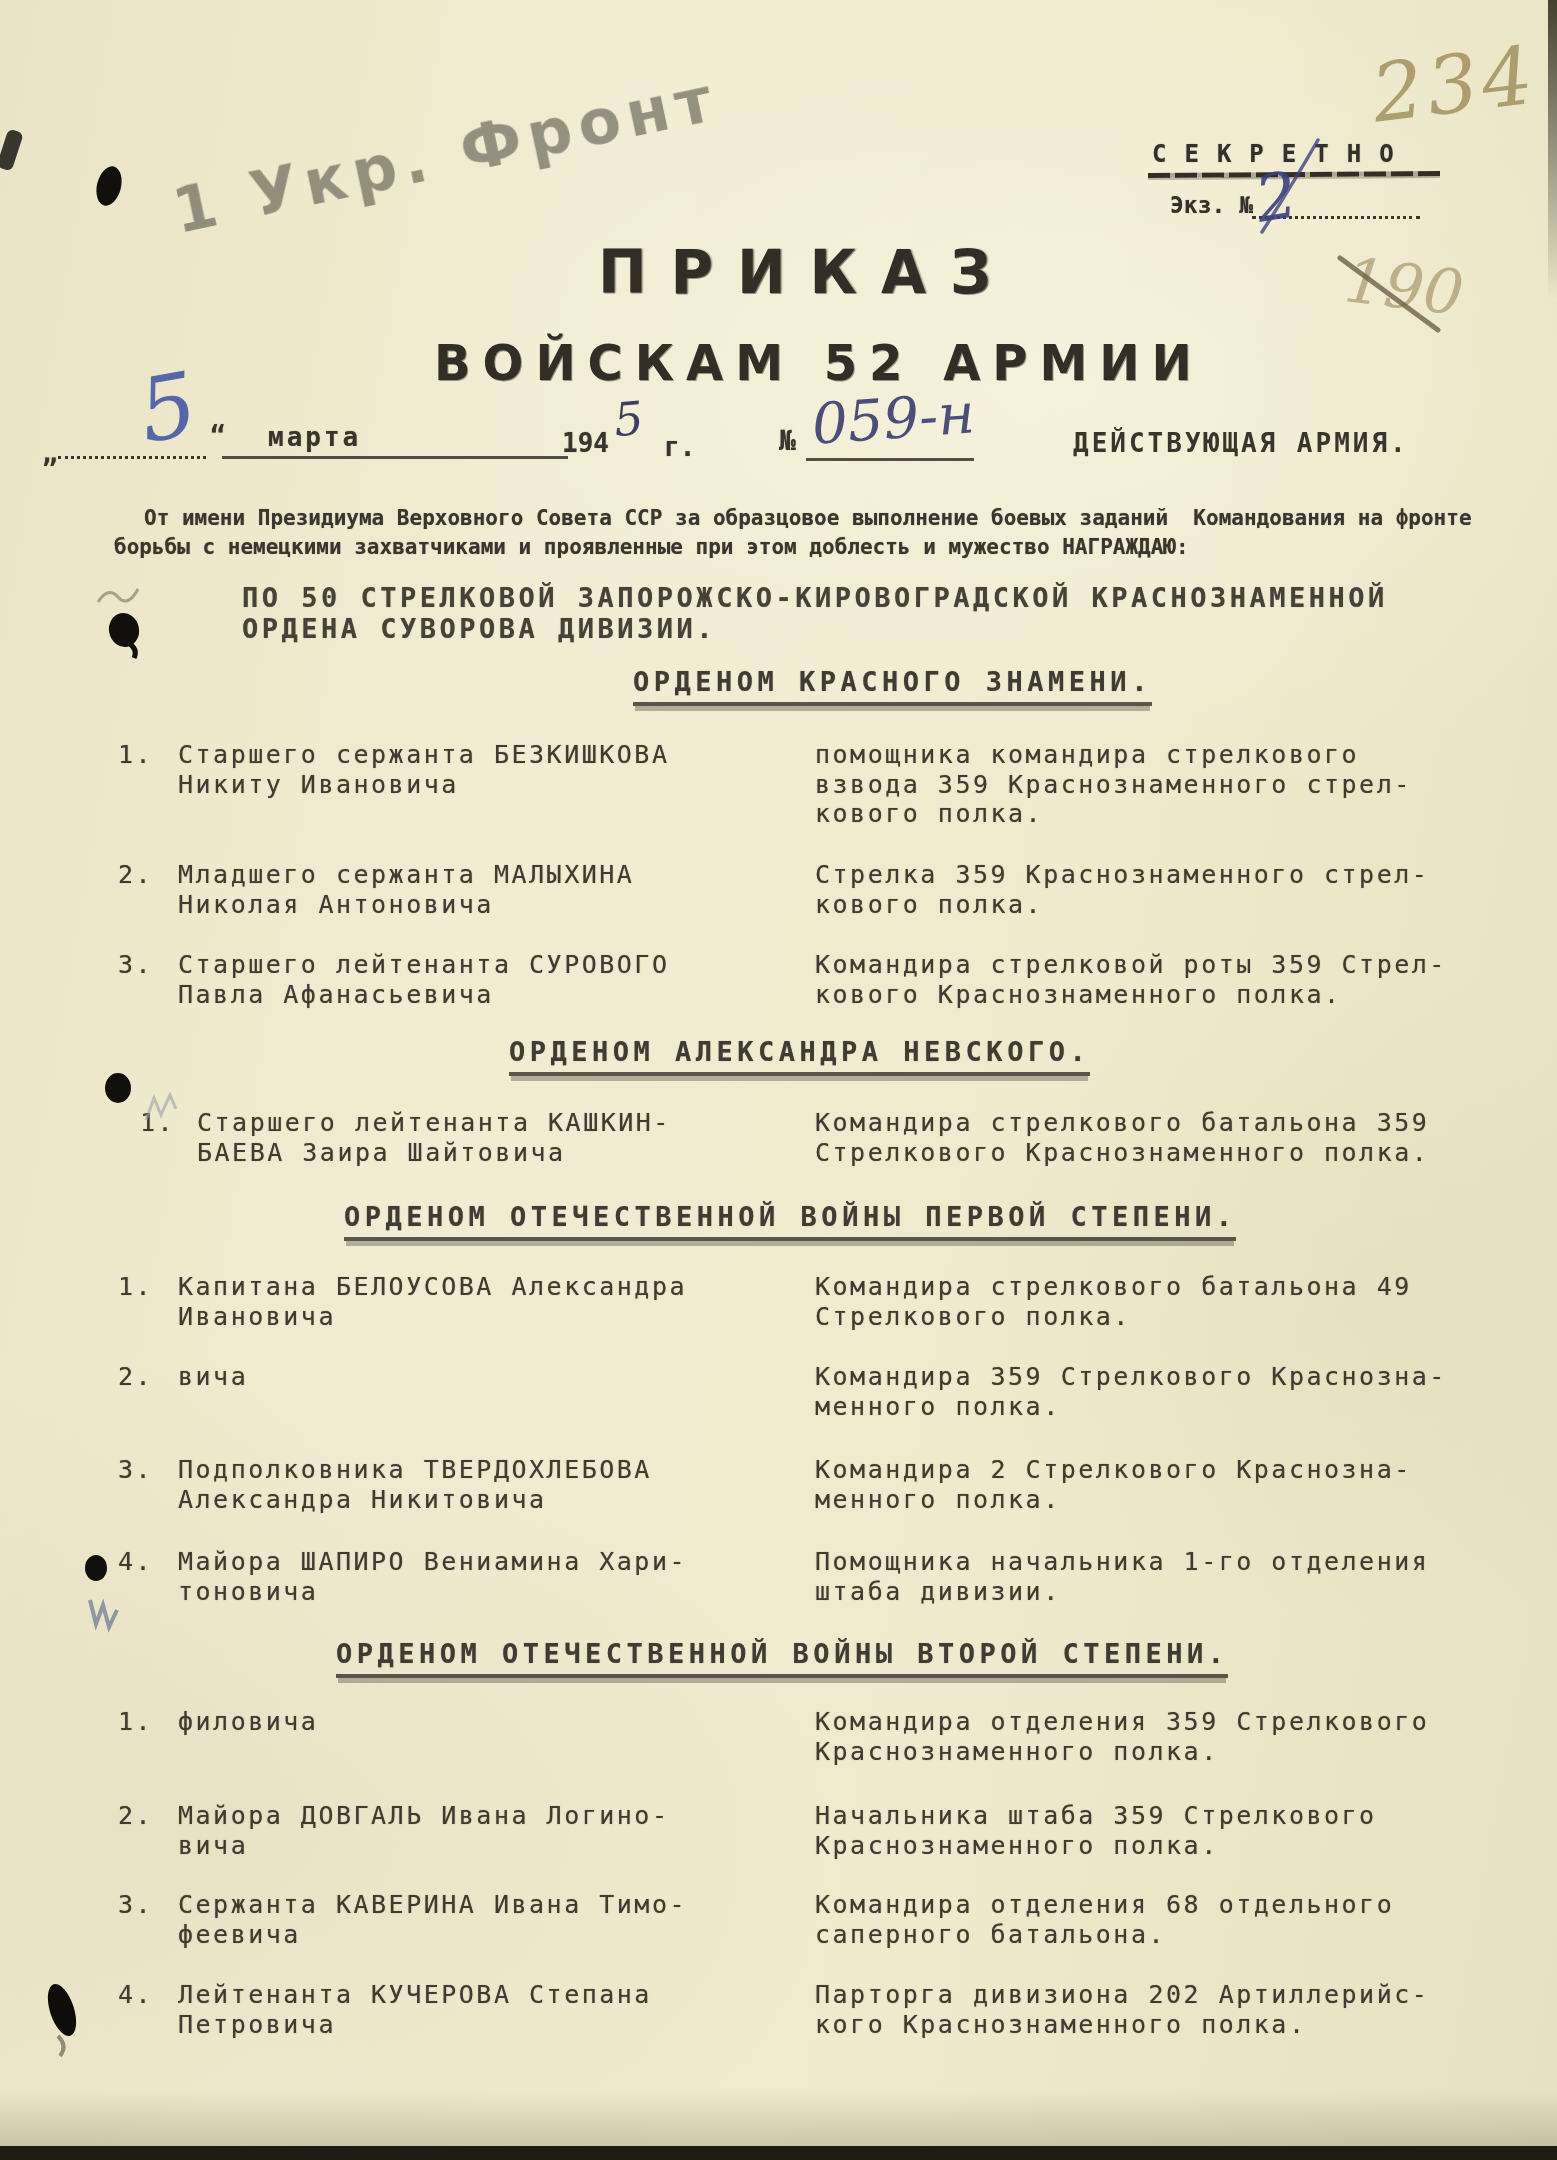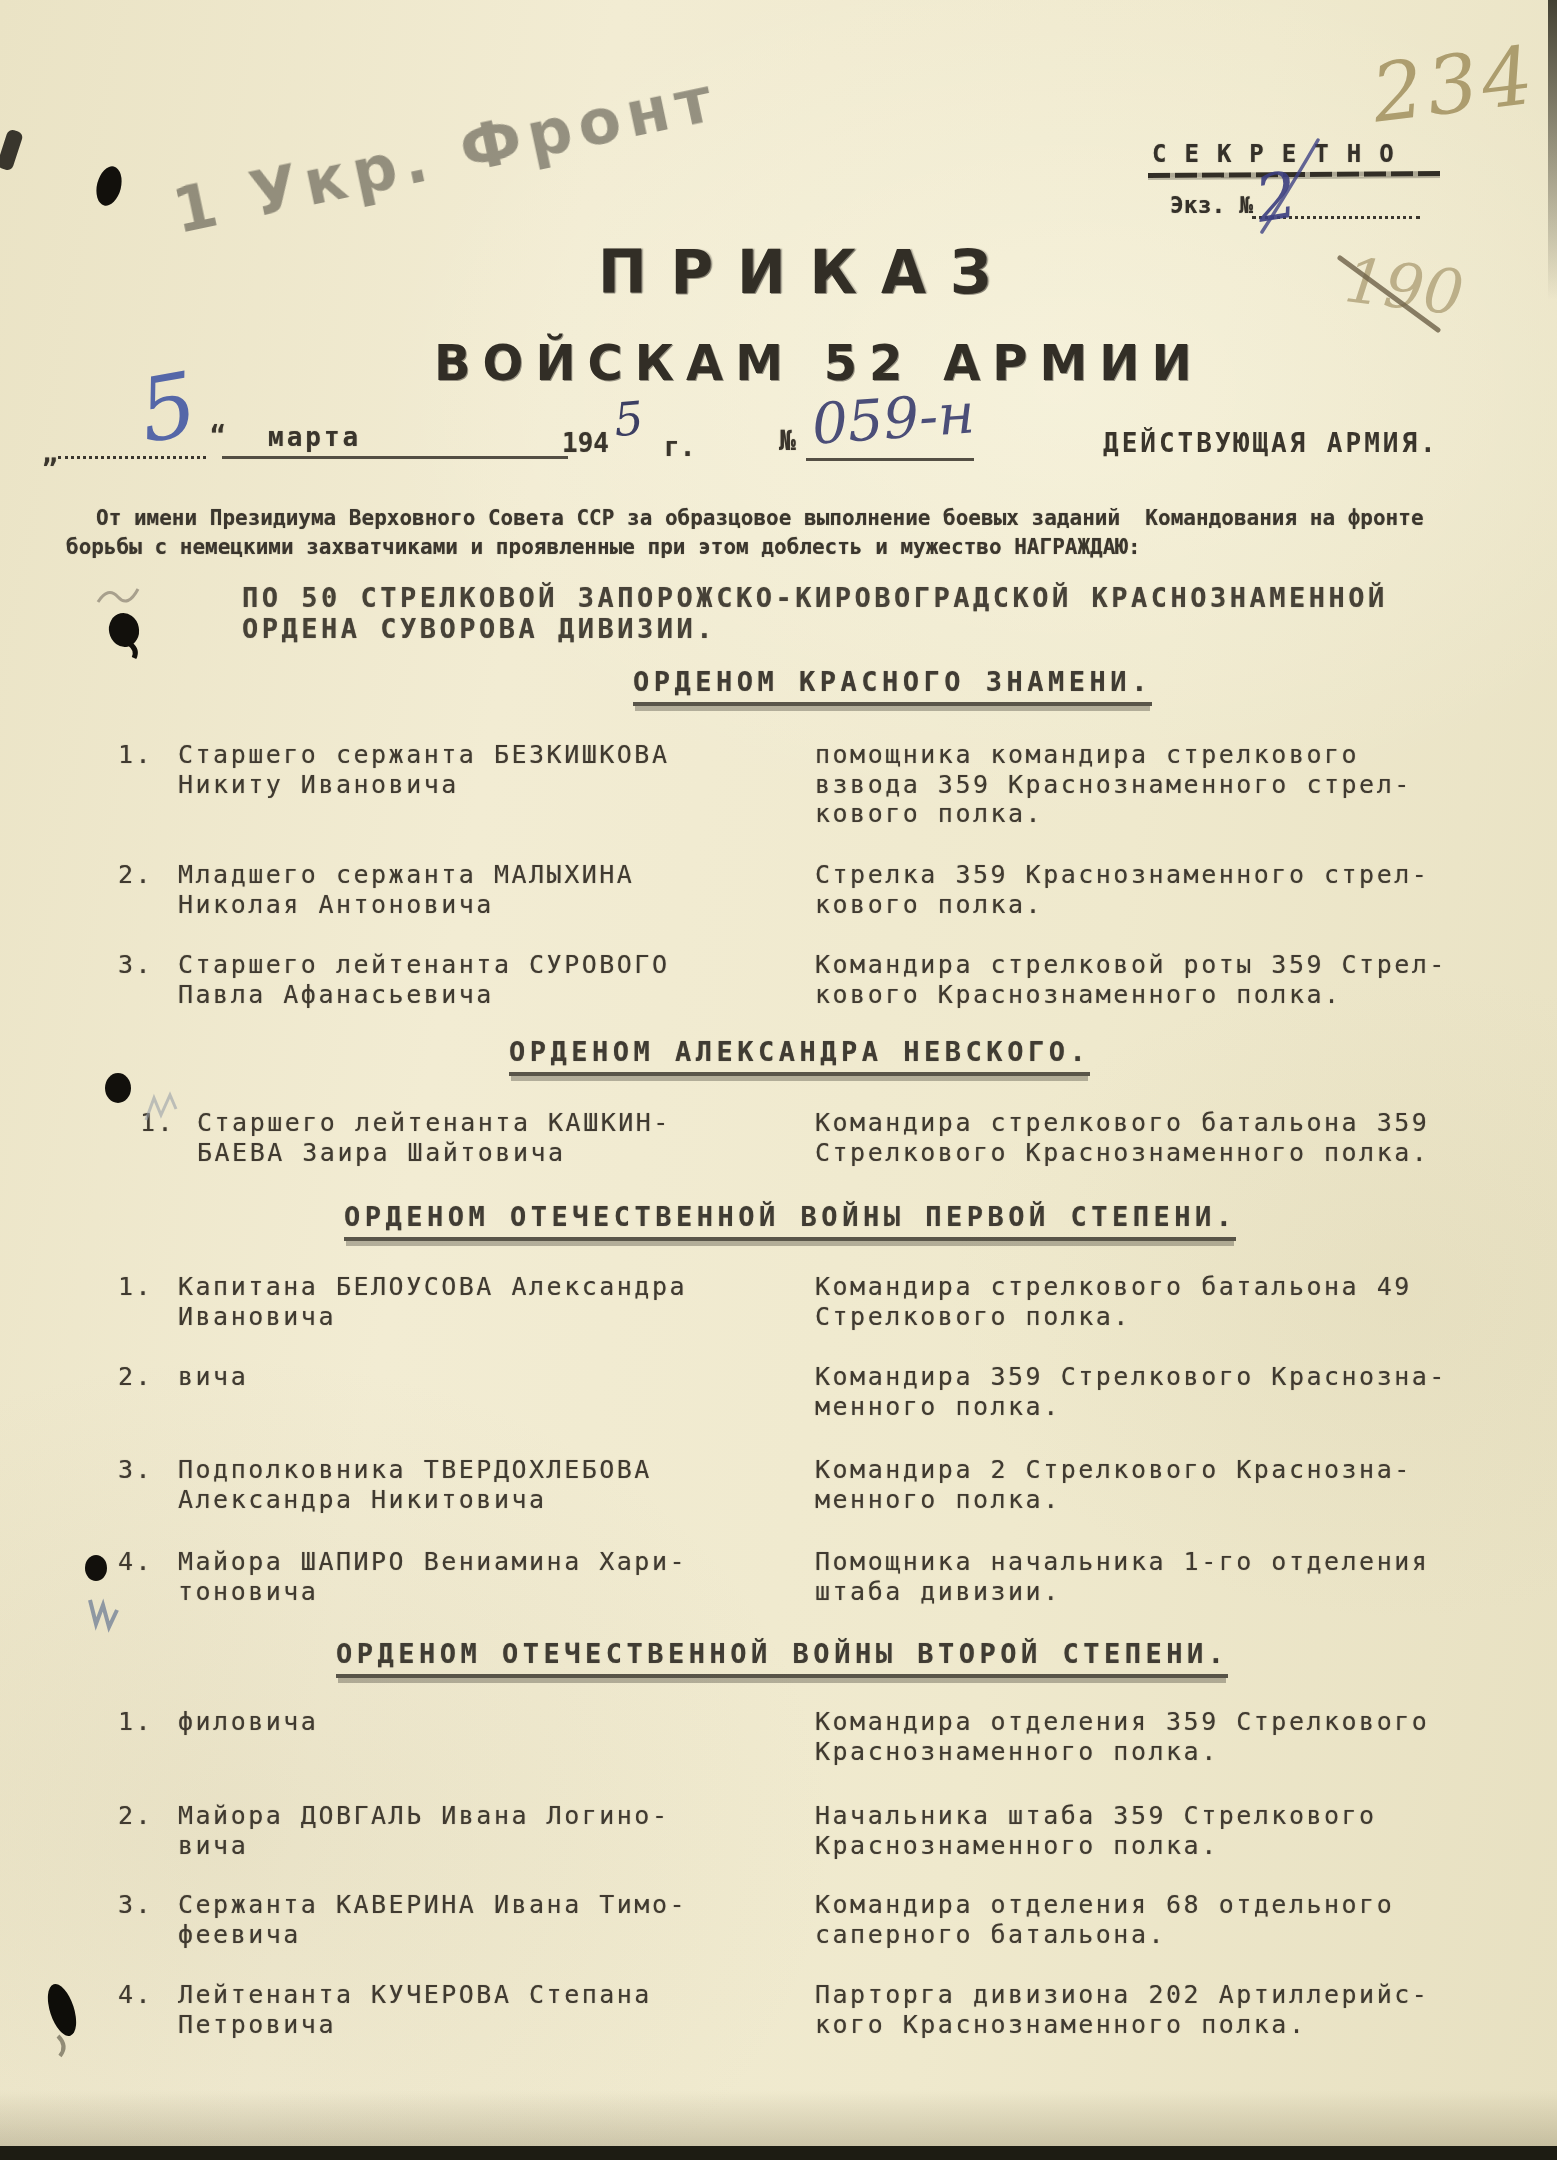--- a/index.html
+++ b/index.html
@@ -11,21 +11,21 @@
       radial-gradient(700px 500px at 90% 60%, rgba(200,190,150,.12), transparent 65%),
       linear-gradient(100deg,#eae3c5 0%,#f2ecd3 32%,#efe9cd 66%,#e7e0c1 100%);
     font-family:"DejaVu Sans Mono", monospace;
     color:#3e3930;
   }
   .abs{position:absolute;}
   .typed{font-family:"DejaVu Sans Mono", monospace; text-shadow:0 0 1px rgba(62,57,48,.5);}
   .hand{font-family:"DejaVu Serif", serif; font-style:italic;}
   .pencil{color:#a2915f;}
   .nowrap{white-space:nowrap;}
-  .pre{white-space:pre;}
+  .pre{white-space:pre;margin-left:48px;}
 
   
   .pencil-page{left:1372px;top:38px;font-size:80px;transform:rotate(-7deg);letter-spacing:4px;opacity:.85;}
   .secret{left:1152px;top:140px;font-size:24px;font-weight:bold;letter-spacing:18px;color:#35312a;}
   .secret-underline{left:1148px;top:172px;width:292px;height:5px;transform:rotate(-.4deg);
     background:repeating-linear-gradient(90deg,#322e26 0 22px,rgba(50,46,38,.35) 22px 27px);
     box-shadow:0 2px 0 rgba(60,55,45,.3);}
   .copy-label{left:1170px;top:192px;font-size:23px;font-weight:bold;color:#35312a;}
   .copy-dotline{left:1252px;top:190px;width:168px;border-bottom:3px dotted #3a362e;height:26px;}
   .copy-number{left:1256px;top:160px;font-size:64px;color:#3c3f80;transform:rotate(-9deg);opacity:.9;}
@@ -51,21 +51,21 @@
   .day-hand{left:140px;top:356px;font-size:88px;color:#4156a4;transform:rotate(-10deg);opacity:.88;}
   .q-close{left:210px;top:420px;}
   .month{left:268px;top:422px;letter-spacing:3px;}
   .month-line{left:222px;top:456px;width:346px;height:3px;background:rgba(55,50,42,.85);}
   .year-prefix{left:562px;top:428px;}
   .year-hand{left:614px;top:392px;font-size:46px;color:#3c3f63;transform:rotate(-5deg);}
   .year-suffix{left:664px;top:432px;}
   .num-label{left:779px;top:424px;font-size:28px;}
   .order-number{left:812px;top:386px;font-size:56px;color:#4b4e78;transform:rotate(-4deg);}
   .num-line{left:806px;top:458px;width:168px;height:3px;background:rgba(55,50,42,.85);}
-  .army{left:1103px;top:428px;font-size:26px;font-weight:bold;letter-spacing:3px;color:#3a352c;white-space:nowrap;}
+  .army{left:1073px;top:428px;font-size:26px;font-weight:bold;letter-spacing:3px;color:#3a352c;white-space:nowrap;}
 
   
   .preamble{left:66px;top:504px;font-size:21px;font-weight:bold;line-height:29px;color:#3b362d;}
   .preamble .indent{padding-left:30px;}
 
   
   .division{left:242px;top:582px;font-size:27px;font-weight:bold;letter-spacing:3.5px;
     line-height:31px;color:#39342b;opacity:.92;}
 
   

